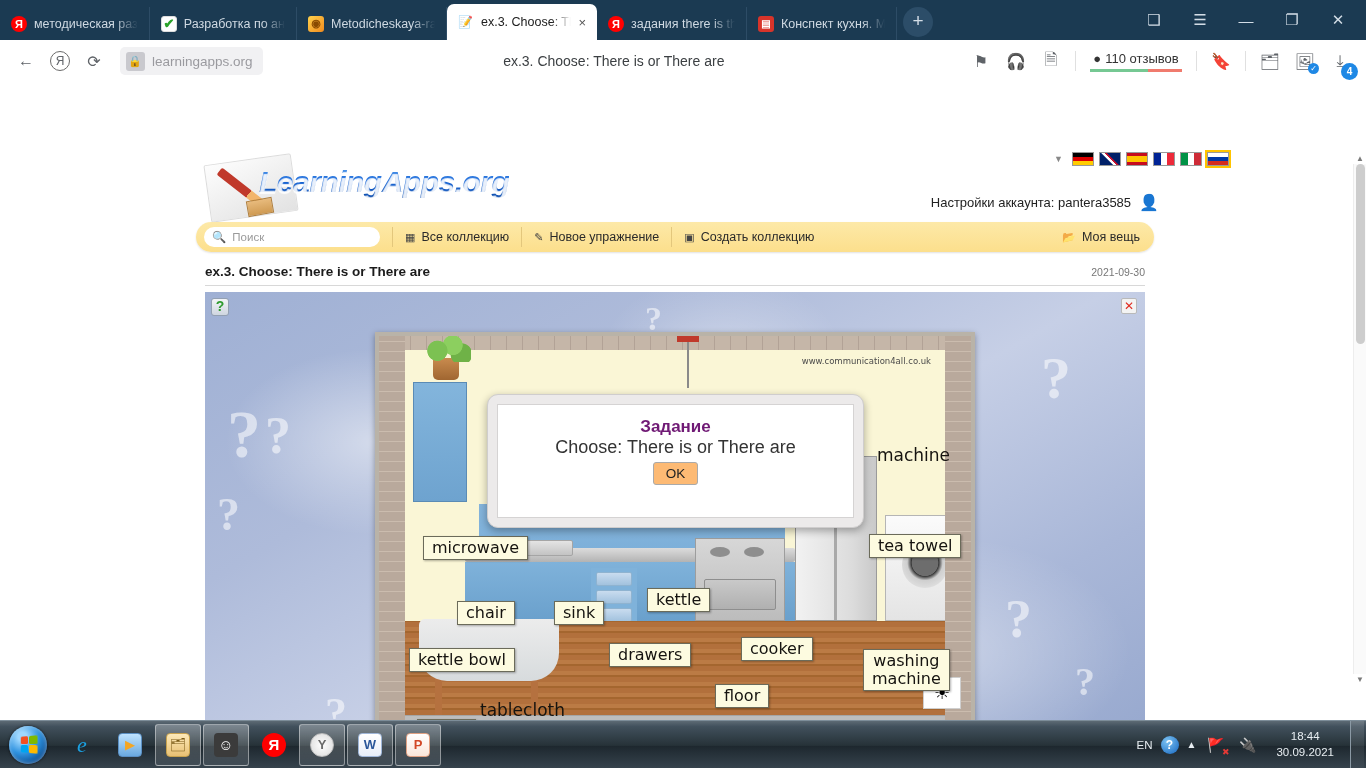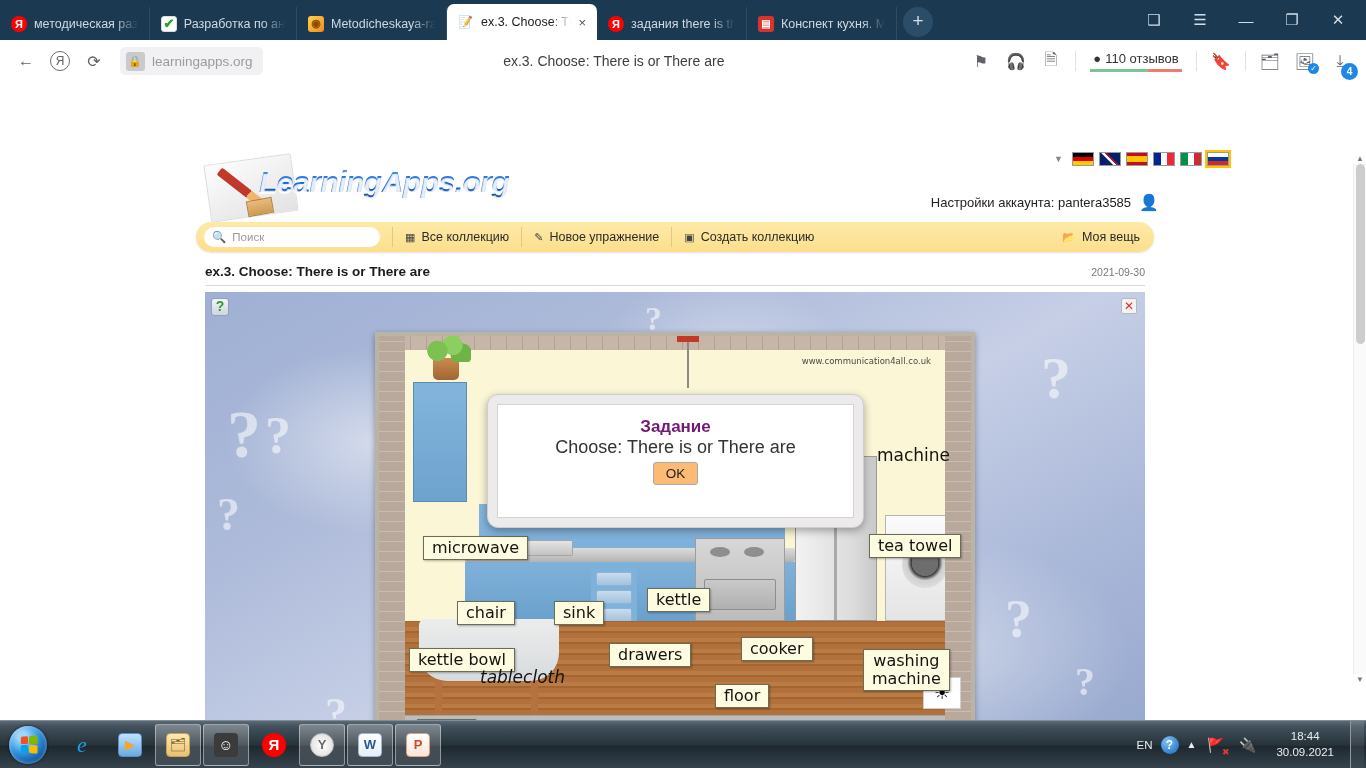--- a/index.html
+++ b/index.html
@@ -645,21 +645,21 @@
       <div class="klabel" style="left:44px;top:200px;">microwave</div>
       <div class="klabel" style="left:490px;top:198px;">tea towel</div>
       <div class="klabel" style="left:78px;top:265px;">chair</div>
       <div class="klabel" style="left:175px;top:265px;">sink</div>
       <div class="klabel" style="left:268px;top:252px;">kettle</div>
       <div class="klabel" style="left:362px;top:294px;margin-top:7px;">cooker</div>
       <div class="klabel" style="left:30px;top:312px;">kettle bowl</div>
       <div class="klabel" style="left:230px;top:307px;">drawers</div>
       <div class="klabel" style="left:484px;top:313px;">washing
 machine</div>
-      <div class="klabel plain" style="left:93px;top:330px;font-style:italic;">tablecloth</div>
+      <div class="klabel plain" style="left:93px;top:363px;">tablecloth</div>
       <div class="klabel" style="left:336px;top:348px;">floor</div>
       <div class="klabel" style="left:38px;top:383px;">table</div>
     </div>
 
     <div class="modal-outer" style="left:282px;top:102px;">
       <div class="modal-inner">
         <div class="modal-title">Задание</div>
         <div class="modal-msg">Choose: There is or There are</div>
         <button class="modal-ok">OK</button>
       </div>

